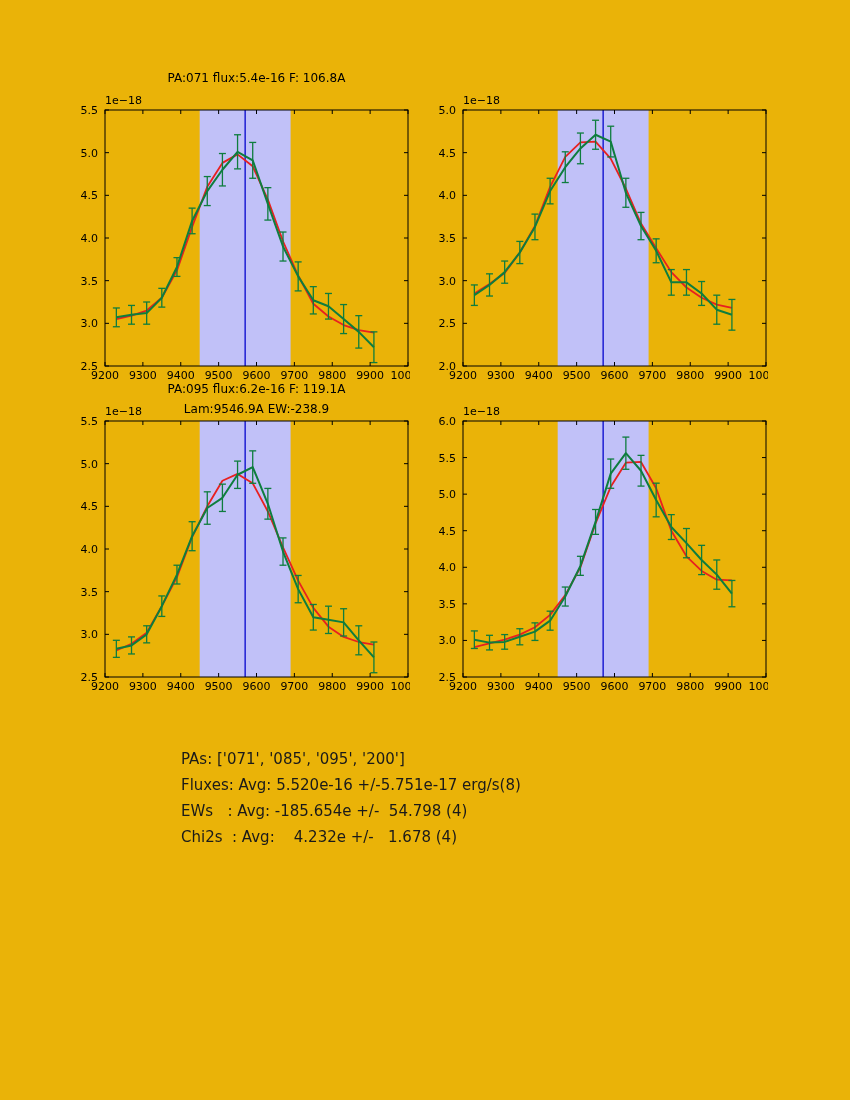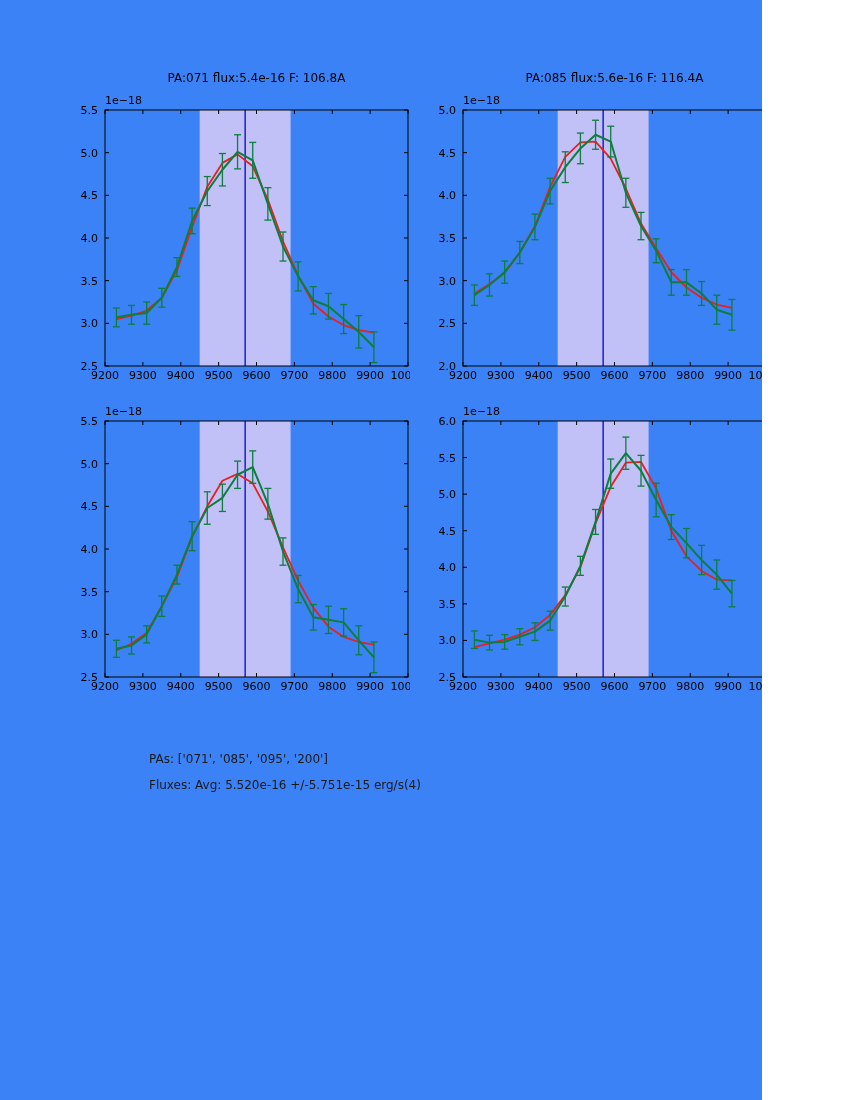--- a/index.html
+++ b/index.html
@@ -1,20 +1,20 @@
 <!DOCTYPE html>
 <html><head>
 <meta charset="utf-8">
 <style>
   html,body{margin:0;padding:0;background:#fff;}
-  .figure{position:relative;width:762px;height:1100px;background:#3b82f6;overflow:hidden;
+  .figure{position:relative;width:850px;height:1100px;background:#eab308;overflow:hidden;
           font-family:"DejaVu Sans",sans-serif;color:#000;}
   .ptitle{position:absolute;width:303px;text-align:center;font-size:12px;line-height:20px;color:#000;}
   .pmount{position:absolute;width:350px;height:296px;}
-  .summary{position:absolute;left:149px;top:746px;font-size:12px;color:#1a1a1a;}
+  .summary{position:absolute;left:181px;top:746px;font-size:15px;color:#1a1a1a;}
   .sline{line-height:26px;white-space:pre;}
   svg text{font-family:"DejaVu Sans",sans-serif;}
 </style>
 </head>
 <body>
 
 <div class="figure">
 
   <div class="subplot">
     <div class="ptitle" style="left:105px;top:68px">
@@ -133,21 +133,20 @@
             <text x="38" y="107.33333333333333" text-anchor="end">4.5</text>
             <text x="38" y="64.66666666666666" text-anchor="end">5.0</text>
             <text x="38" y="22" text-anchor="end">5.5</text>
             <text x="45" y="12" text-anchor="start">1e−18</text>
           </g>
         </svg></div>
   </div>
 
   <div class="subplot">
     <div class="ptitle" style="left:463px;top:68px">
-      <div>PA:085 flux:5.6e-16 F: 116.4A</div>
     </div>
     <div class="pmount" id="plot1" style="left:418px;top:92px"><svg width="350" height="296" viewBox="0 0 350 296">
           <rect x="139.6875" y="18" width="90.9" height="256" fill="#c1c1f8"></rect>
           <line x1="185.13750000000002" y1="18" x2="185.13750000000002" y2="274" stroke="#0505cc" stroke-width="1.3"></line>
           <polyline points="56.3625,201.46666666666667 71.5125,192.08 86.6625,180.98666666666668 101.8125,160.50666666666666 116.96249999999999,134.05333333333334 132.1125,94.80000000000003 147.2625,64.93333333333331 162.41250000000002,50.426666666666655 177.5625,49.57333333333334 192.7125,66.64000000000001 207.86249999999998,96.50666666666666 223.01250000000002,131.49333333333334 238.1625,156.24 253.3125,180.13333333333333 268.4625,195.49333333333334 283.61249999999995,205.73333333333335 298.76250000000005,212.55999999999997 313.91249999999997,215.97333333333333" fill="none" stroke="#e82020" stroke-width="1.8" stroke-linejoin="round"></polyline>
           <g stroke="#0e7d3e" stroke-width="1.3" fill="none">
             <line x1="56.3625" y1="213.41333333333333" x2="56.3625" y2="192.9333333333333"></line>
             <line x1="52.8625" y1="192.9333333333333" x2="59.8625" y2="192.9333333333333"></line>
             <line x1="52.8625" y1="213.41333333333333" x2="59.8625" y2="213.41333333333333"></line>
             <line x1="71.5125" y1="204.02666666666664" x2="71.5125" y2="181.84"></line>
@@ -255,20 +254,22 @@
             <text x="38" y="107.33333333333333" text-anchor="end">4.0</text>
             <text x="38" y="64.66666666666666" text-anchor="end">4.5</text>
             <text x="38" y="22" text-anchor="end">5.0</text>
             <text x="45" y="12" text-anchor="start">1e−18</text>
           </g>
         </svg></div>
   </div>
 
   <div class="subplot">
     <div class="ptitle" style="left:105px;top:379px">
+      <div>PA:095 flux:6.2e-16 F: 119.1A</div>
+      <div>Lam:9546.9A EW:-238.9</div>
     </div>
     <div class="pmount" id="plot2" style="left:60px;top:403px"><svg width="350" height="296" viewBox="0 0 350 296">
           <rect x="139.6875" y="18" width="90.9" height="256" fill="#c1c1f8"></rect>
           <line x1="185.13750000000002" y1="18" x2="185.13750000000002" y2="274" stroke="#0505cc" stroke-width="1.3"></line>
           <polyline points="56.3625,247.54666666666665 71.5125,240.72 86.6625,229.62666666666667 101.8125,203.17333333333332 116.96249999999999,174.16 132.1125,134.05333333333334 147.2625,103.33333333333333 162.41250000000002,77.73333333333335 177.5625,70.90666666666667 192.7125,80.29333333333338 207.86249999999998,108.4533333333333 223.01250000000002,144.29333333333335 238.1625,177.57333333333335 253.3125,204.88 268.4625,223.65333333333334 283.61249999999995,233.89333333333332 298.76250000000005,239.01333333333332 313.91249999999997,241.57333333333335" fill="none" stroke="#e82020" stroke-width="1.8" stroke-linejoin="round"></polyline>
           <g stroke="#0e7d3e" stroke-width="1.3" fill="none">
             <line x1="56.3625" y1="254.37333333333333" x2="56.3625" y2="237.30666666666664"></line>
             <line x1="52.8625" y1="237.30666666666664" x2="59.8625" y2="237.30666666666664"></line>
             <line x1="52.8625" y1="254.37333333333333" x2="59.8625" y2="254.37333333333333"></line>
             <line x1="71.5125" y1="250.96" x2="71.5125" y2="233.89333333333332"></line>
@@ -500,16 +501,18 @@
             <text x="38" y="95.14285714285714" text-anchor="end">5.0</text>
             <text x="38" y="58.57142857142857" text-anchor="end">5.5</text>
             <text x="38" y="22" text-anchor="end">6.0</text>
             <text x="45" y="12" text-anchor="start">1e−18</text>
           </g>
         </svg></div>
   </div>
 
   <div class="summary">
     <div class="sline">PAs: ['071', '085', '095', '200']</div>
-    <div class="sline">Fluxes: Avg: 5.520e-16 +/-5.751e-15 erg/s(4)</div>
+    <div class="sline">Fluxes: Avg: 5.520e-16 +/-5.751e-17 erg/s(8)</div>
+    <div class="sline">EWs   : Avg: -185.654e +/-  54.798 (4)</div>
+    <div class="sline">Chi2s  : Avg:    4.232e +/-   1.678 (4)</div>
   </div>
 
 </div>
 
 </body></html>

